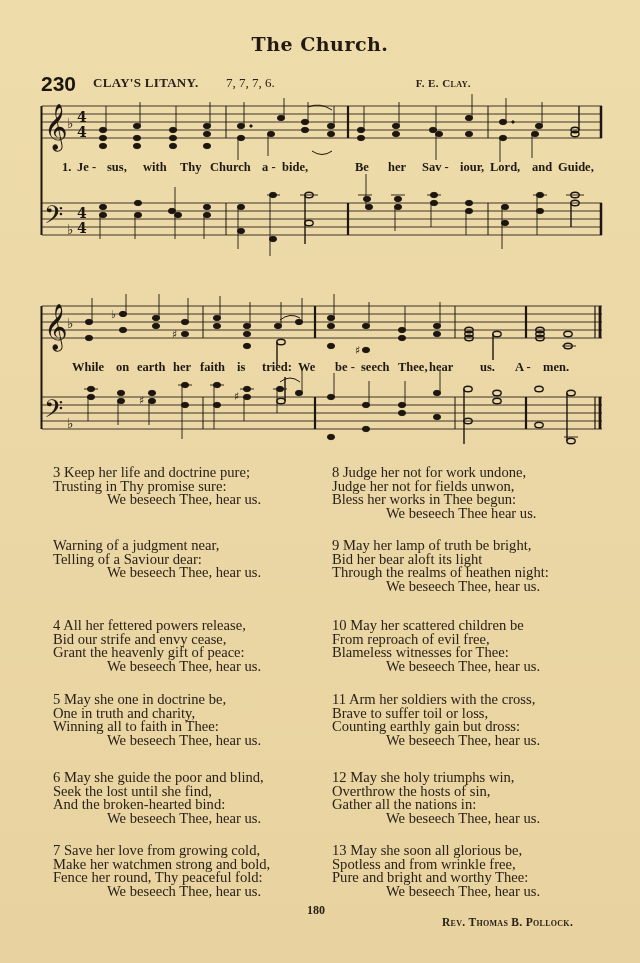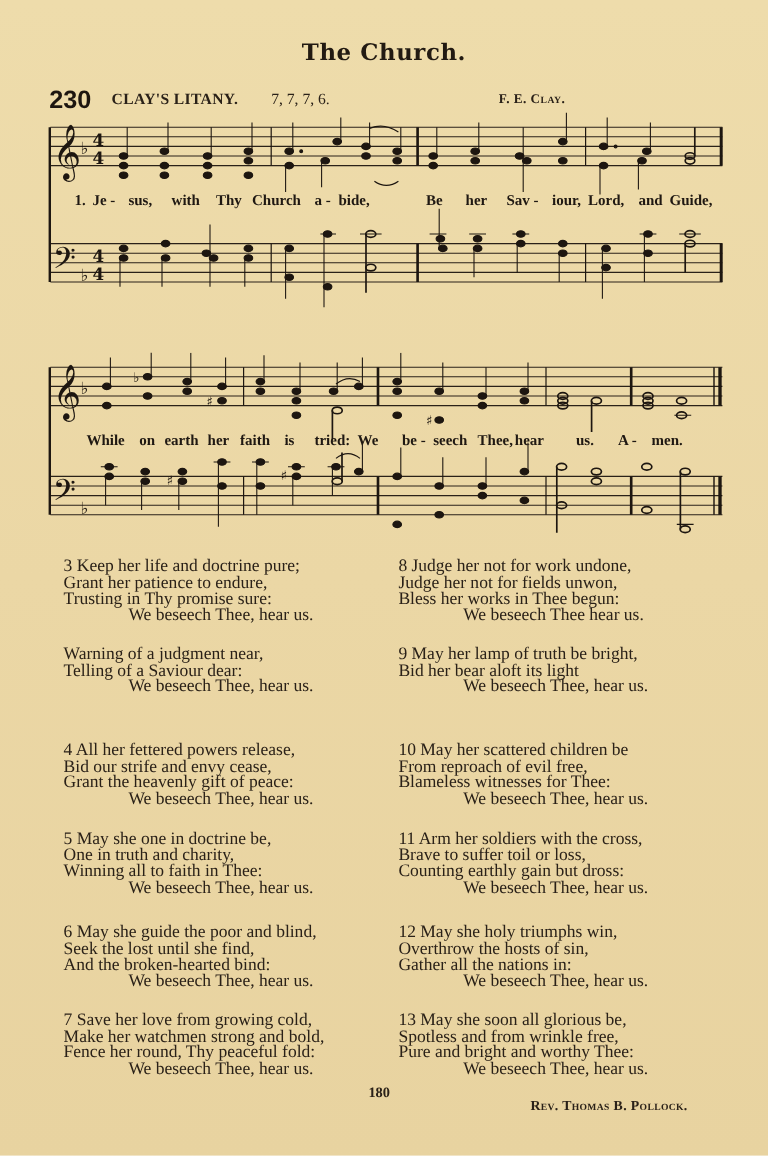--- a/index.html
+++ b/index.html
@@ -406,21 +406,20 @@
     <span style="left:480px">us.</span>
     <span style="left:515px">A -</span>
     <span style="left:543px">men.</span>
   </div>
 </div>
 
 <div class="verses">
   <div class="col left">
     <div class="stanza" style="top:0px">
       <span class="line">3 Keep her life and doctrine pure;</span>
-      <span class="line">Grant her patience to endure,</span>
       <span class="line">Trusting in Thy promise sure:</span>
       <span class="line refrain">We beseech Thee, hear us.</span>
     </div>
     <div class="stanza" style="top:73px">
       <span class="line">Warning of a judgment near,</span>
       <span class="line">Telling of a Saviour dear:</span>
       <span class="line refrain">We beseech Thee, hear us.</span>
     </div>
     <div class="stanza" style="top:153px">
       <span class="line">4 All her fettered powers release,</span>
@@ -451,20 +450,21 @@
   <div class="col right">
     <div class="stanza" style="top:0px">
       <span class="line">8 Judge her not for work undone,</span>
       <span class="line">Judge her not for fields unwon,</span>
       <span class="line">Bless her works in Thee begun:</span>
       <span class="line refrain">We beseech Thee hear us.</span>
     </div>
     <div class="stanza" style="top:73px">
       <span class="line">9 May her lamp of truth be bright,</span>
       <span class="line">Bid her bear aloft its light</span>
+      <span class="line">Through the realms of heathen night:</span>
       <span class="line refrain">We beseech Thee, hear us.</span>
     </div>
     <div class="stanza" style="top:153px">
       <span class="line">10 May her scattered children be</span>
       <span class="line">From reproach of evil free,</span>
       <span class="line">Blameless witnesses for Thee:</span>
       <span class="line refrain">We beseech Thee, hear us.</span>
     </div>
     <div class="stanza" style="top:227px">
       <span class="line">11 Arm her soldiers with the cross,</span>

